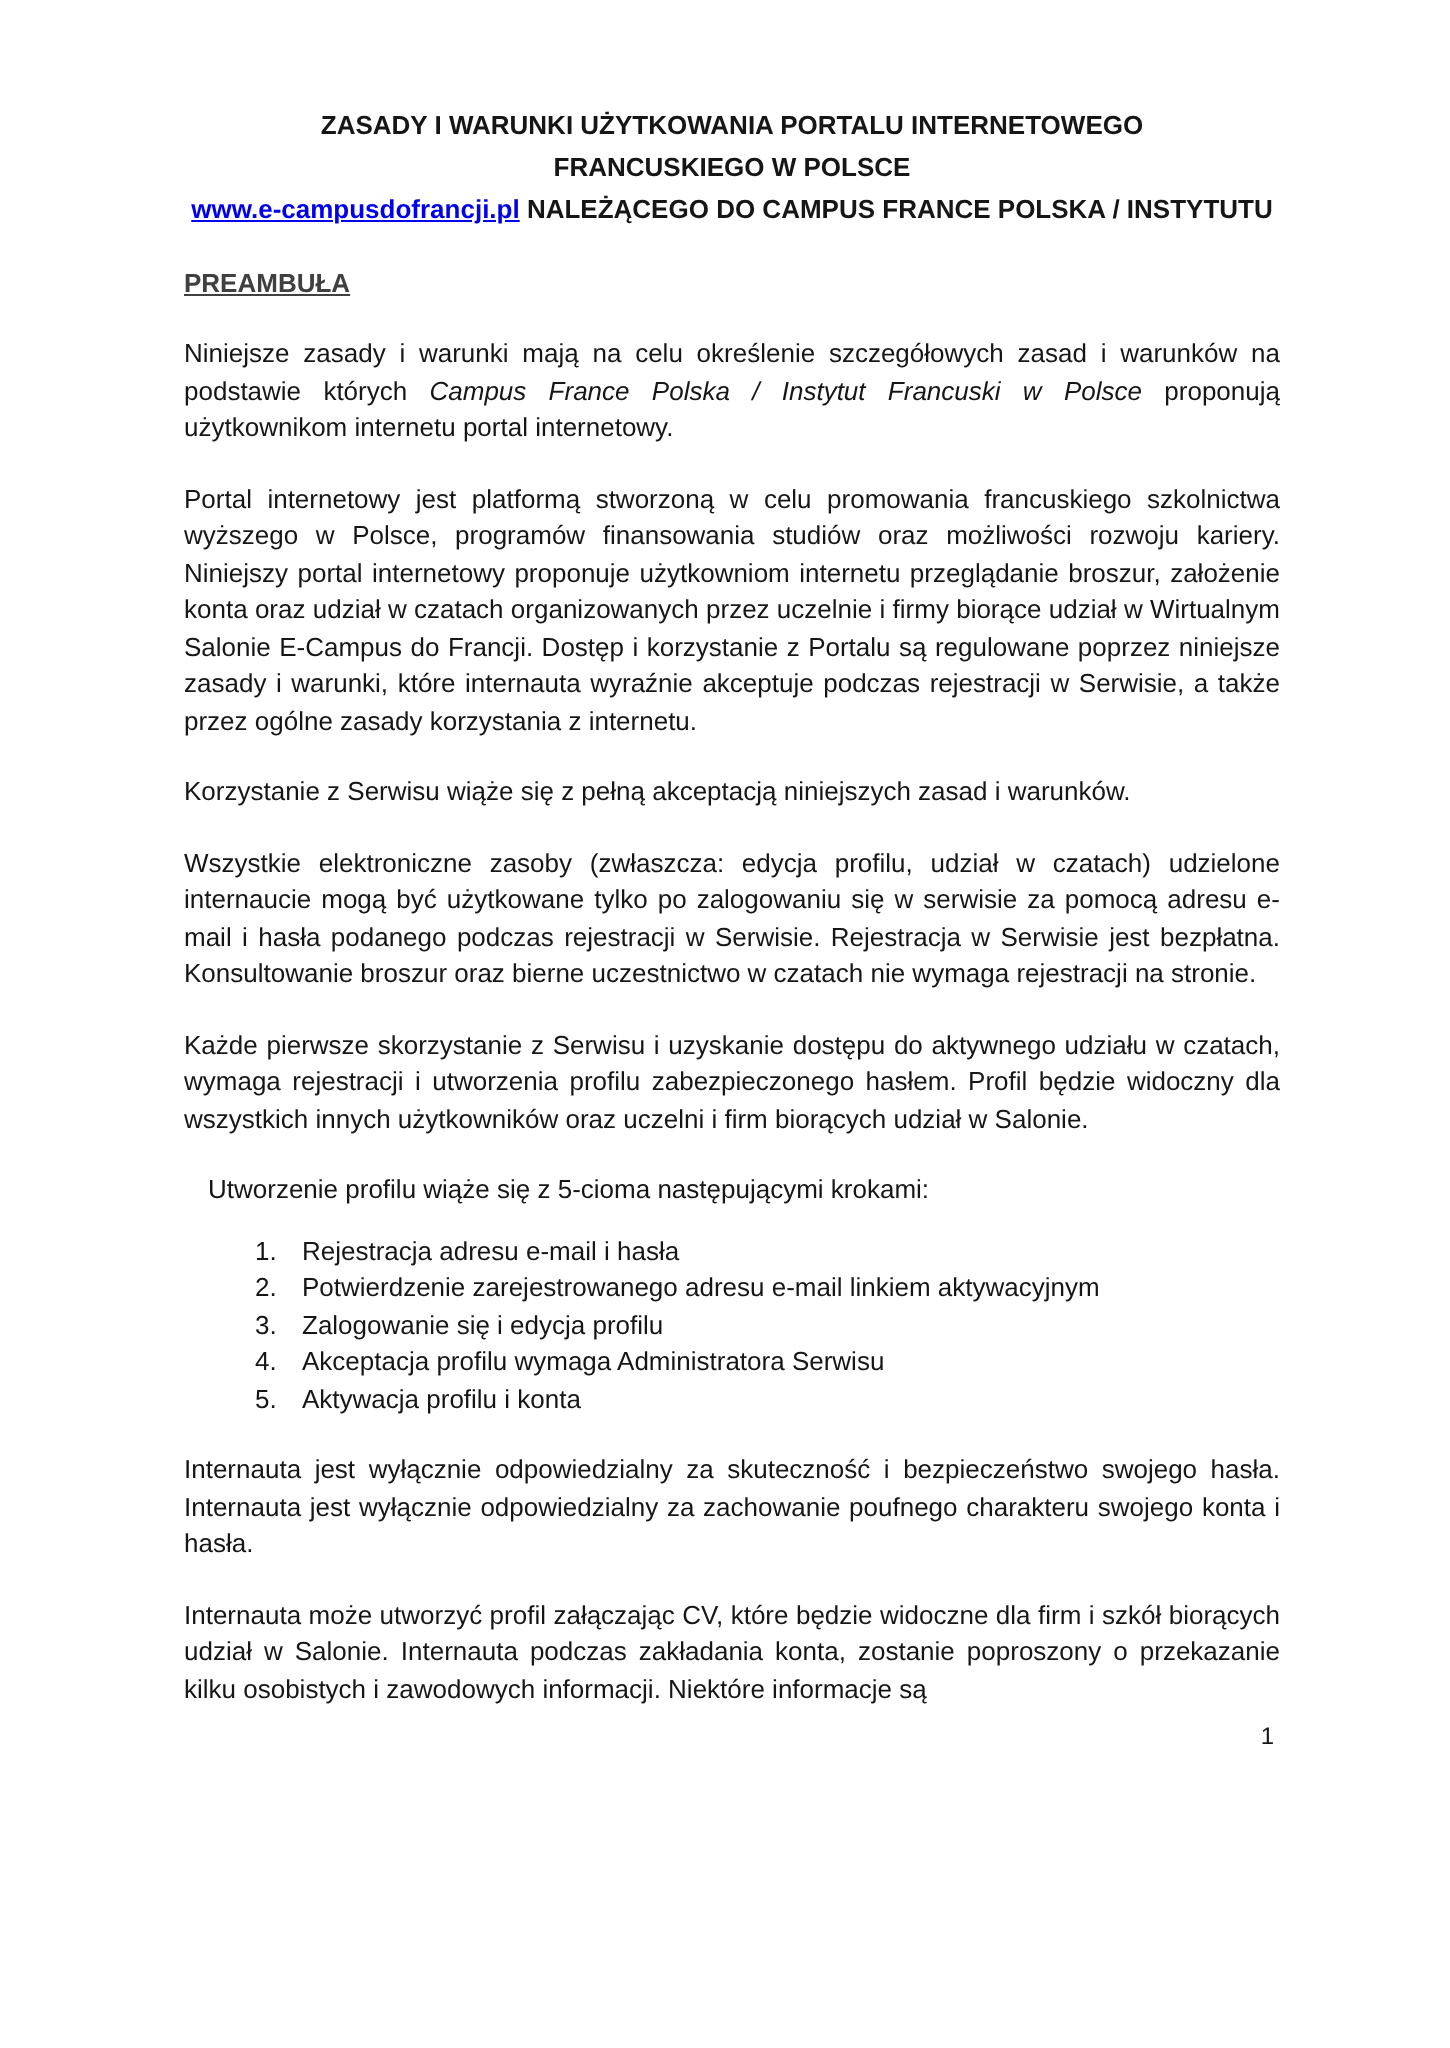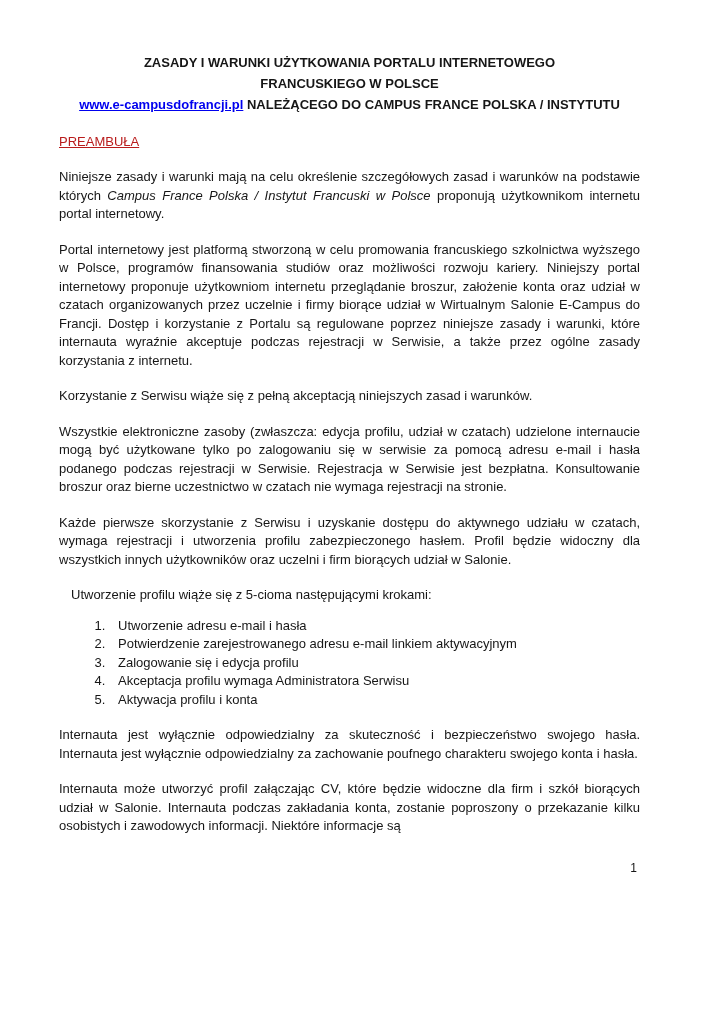--- a/index.html
+++ b/index.html
@@ -7,39 +7,39 @@
   .page {
     position: relative;
     width: 725px;
     height: 919px;
     margin: 0 auto;
     background: #ffffff;
     font-family: "Liberation Sans", "DejaVu Sans", sans-serif;
     font-size: 13px;
     line-height: 18.5px;
     color: #161616;
-    padding: 52px 85px 0 59px;
+    padding: 52px 85px 0 92px;
     overflow: hidden;
   }
   .title-block {
     text-align: center;
     font-weight: bold;
     line-height: 21px;
     margin-bottom: 4px;
   }
   .doc-link {
     color: #0000ee;
     text-decoration: underline;
     font-weight: bold;
     cursor: pointer;
   }
   .section-heading {
-    color: #b91c1c;
+    color: #404040;
     font-size: 13px;
-    font-weight: normal;
+    font-weight: bold;
     text-decoration: underline;
     margin: 17px 0;
     line-height: 19px;
   }
   .para {
     text-align: justify;
     margin: 0 0 17px 0;
   }
   .para-nogap {
     text-align: justify;
@@ -86,21 +86,21 @@
 
   <p class="para">Wszystkie elektroniczne zasoby (zwłaszcza: edycja profilu, udział w czatach) udzielone internaucie  mogą być użytkowane tylko po zalogowaniu się w serwisie za pomocą adresu e-mail i hasła podanego podczas rejestracji w Serwisie. Rejestracja w Serwisie jest bezpłatna. Konsultowanie broszur oraz bierne uczestnictwo w czatach nie wymaga rejestracji na stronie.</p>
 
 
 
   <p class="para">Każde pierwsze skorzystanie z Serwisu i uzyskanie dostępu do aktywnego udziału w czatach, wymaga rejestracji i utworzenia profilu zabezpieczonego hasłem. Profil będzie widoczny dla wszystkich innych użytkowników oraz uczelni i firm biorących udział w Salonie.</p>
 
   <p class="para-nogap">Utworzenie profilu wiąże się z 5-cioma następującymi krokami:</p>
 
   <ol class="steps">
-    <li>Utworzenie adresu e-mail i hasła</li>
+    <li>Rejestracja adresu e-mail i hasła</li>
     <li>Potwierdzenie zarejestrowanego adresu e-mail linkiem aktywacyjnym</li>
     <li>Zalogowanie się i edycja profilu</li>
     <li>Akceptacja profilu wymaga Administratora Serwisu</li>
     <li>Aktywacja profilu i konta</li>
   </ol>
 
   <p class="para">Internauta jest wyłącznie odpowiedzialny za skuteczność i bezpieczeństwo swojego hasła. Internauta jest wyłącznie odpowiedzialny za zachowanie poufnego charakteru swojego konta i hasła.</p>
 
   <p class="para">Internauta może utworzyć profil załączając CV, które będzie widoczne dla firm i szkół biorących udział w Salonie. Internauta podczas zakładania konta, zostanie poproszony o przekazanie kilku osobistych i zawodowych informacji. Niektóre informacje są</p>
 

